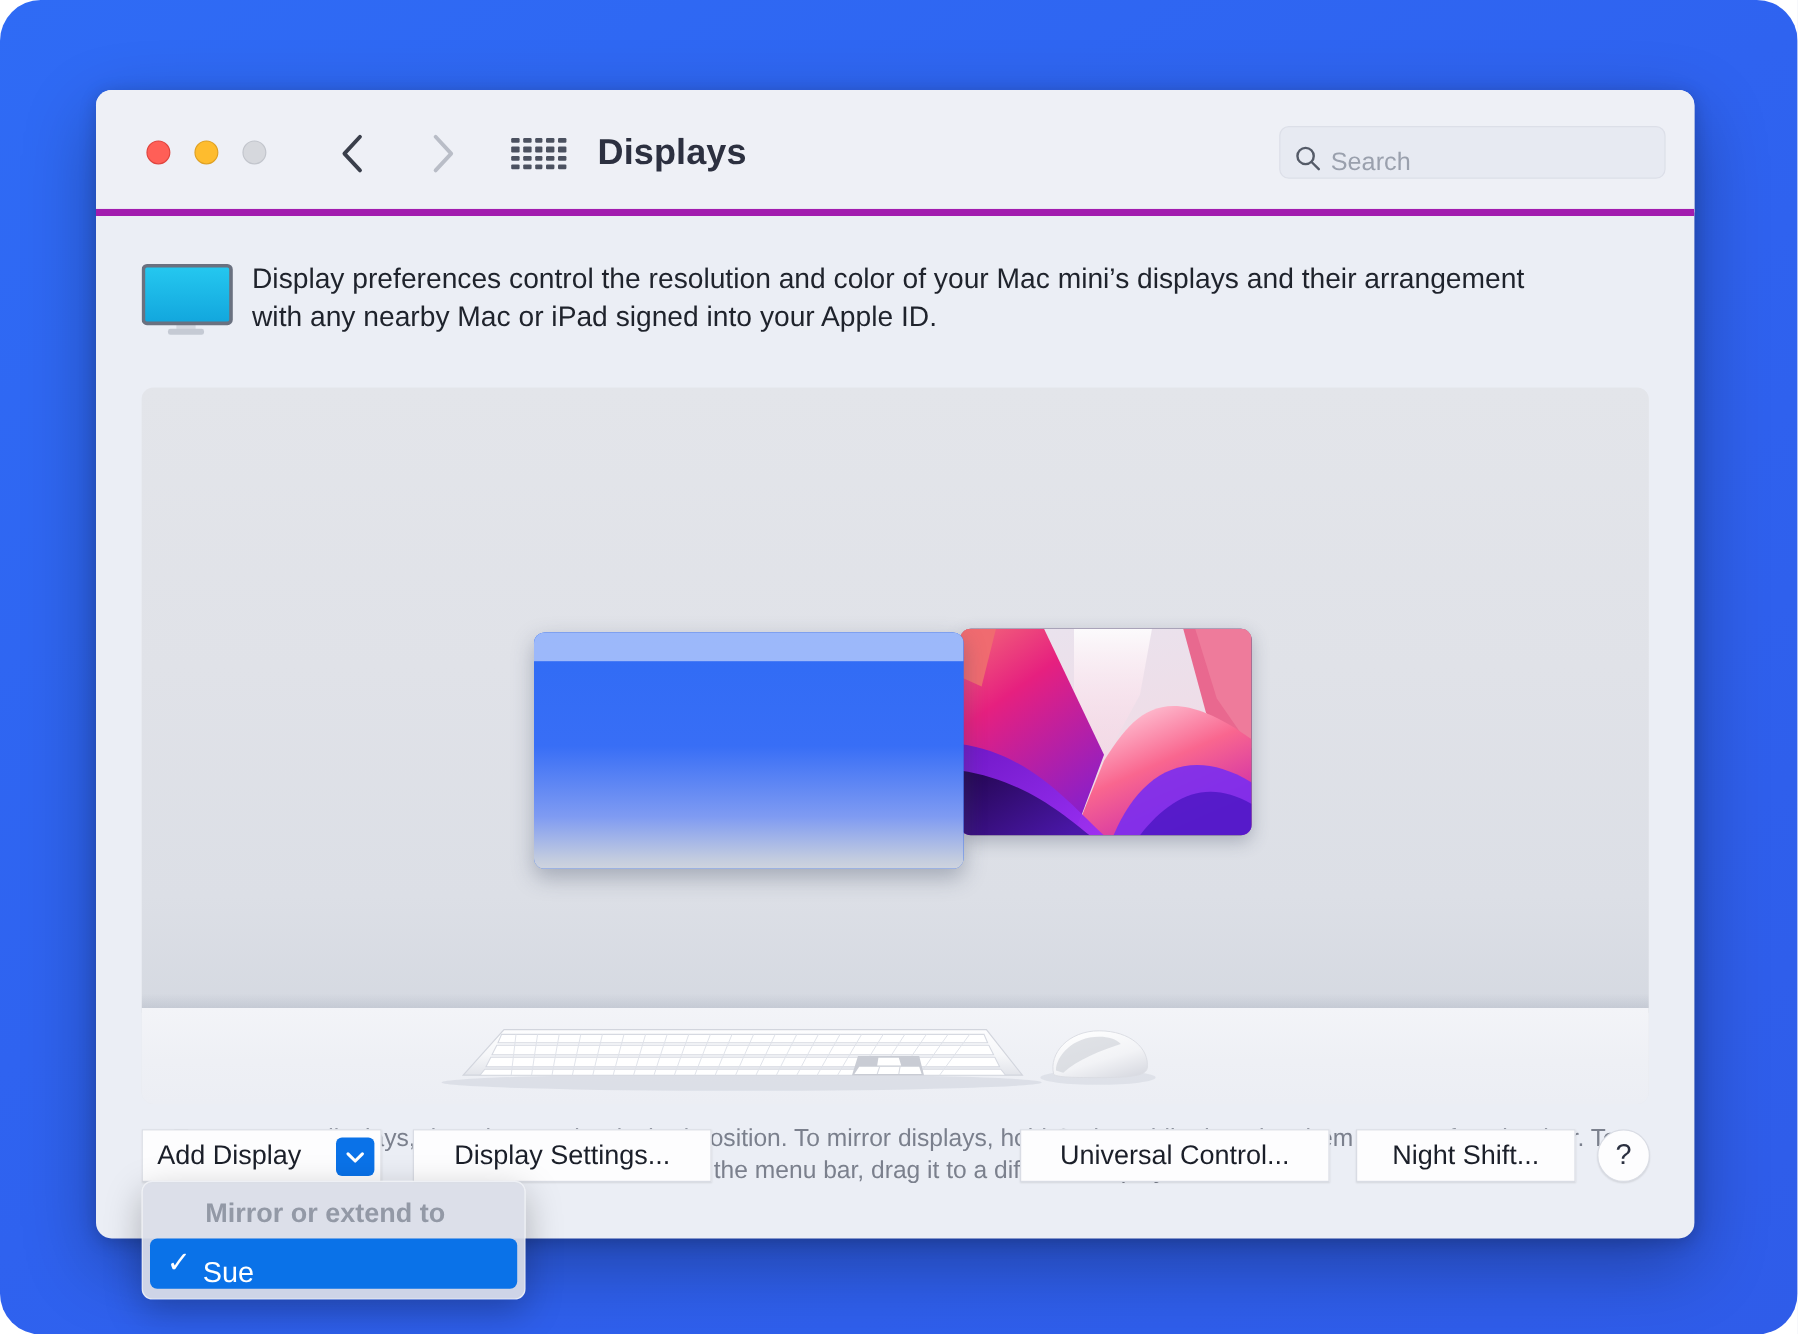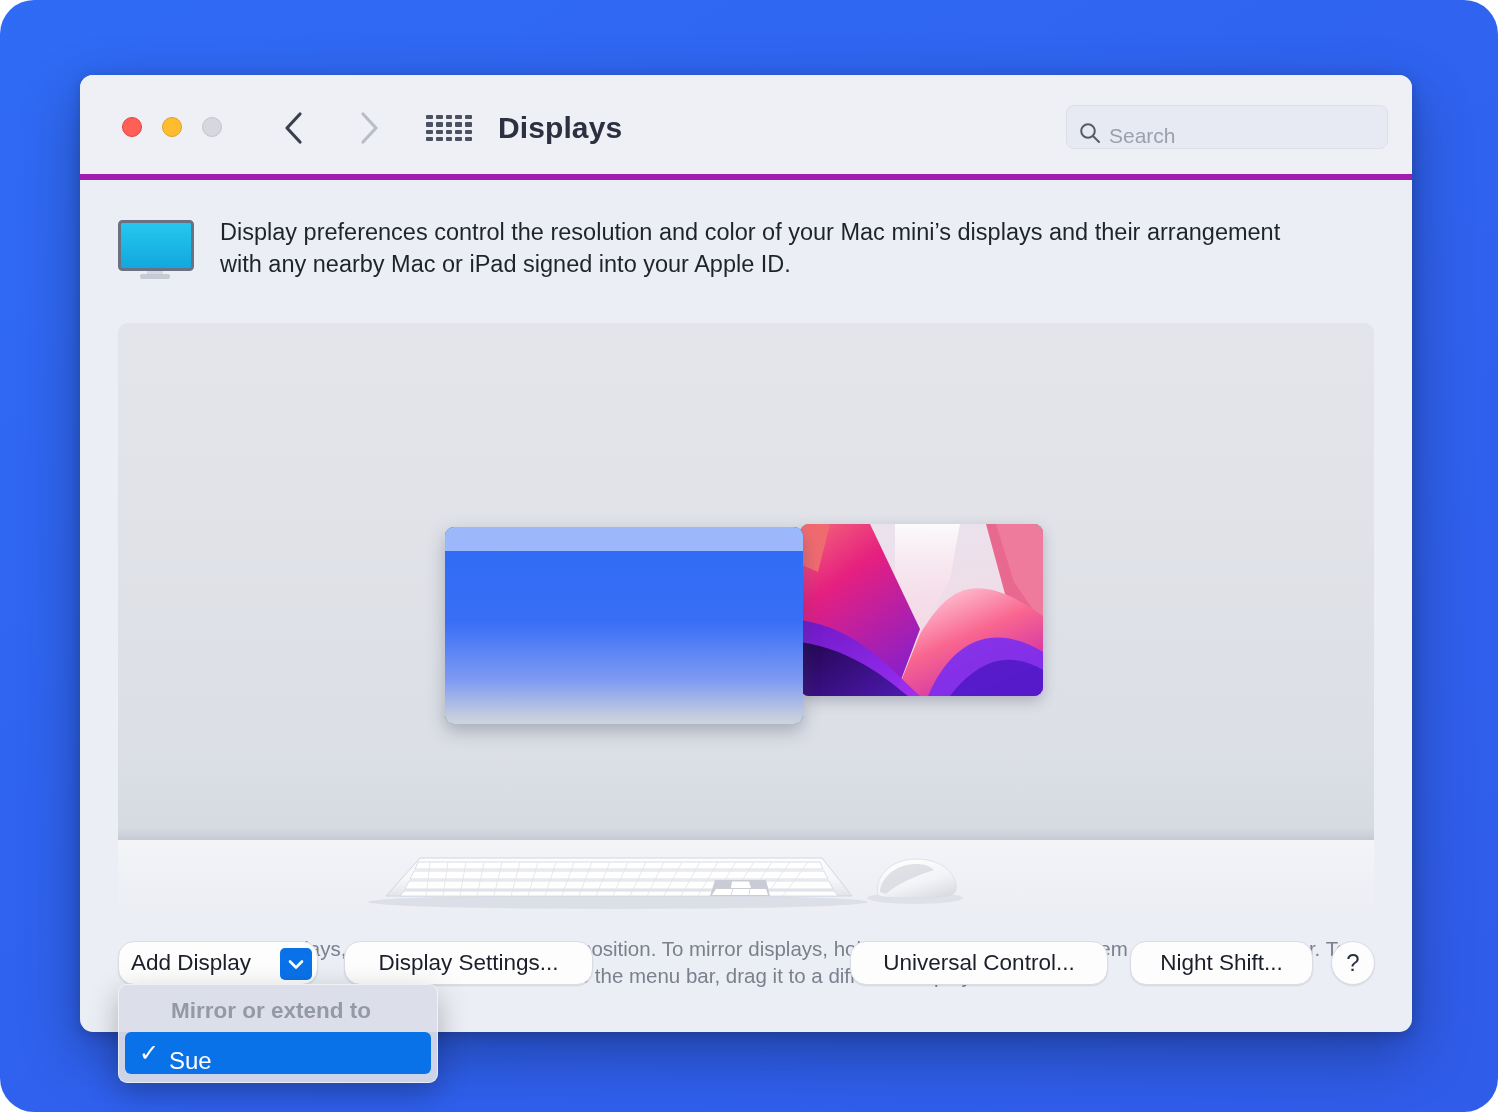--- a/index.html
+++ b/index.html
@@ -66,21 +66,21 @@
     display:flex; align-items:flex-end; padding:0 12px;
   }
   #search-icon { flex:0 0 auto; margin-right:8px; display:block; }
   #search-input {
     border:0; background:transparent; outline:none; width:100%;
     font-family:"Liberation Sans", sans-serif; font-size:21px; color:#3b3f4a;
   }
   #search-input::placeholder { color:#9aa0ad; }
 
   
-  #desc-row { position:absolute; left:38px; top:140px; width:1240px; display:flex; gap:20px; }
+  #desc-row { position:absolute; left:38px; top:140px; width:1240px; display:flex; gap:10px; }
   #monitor-icon { flex:0 0 auto; width:82px; margin-top:5px; }
   #desc-text {
     font-size:23.5px; line-height:1.35; color:#1f232c; max-width:1090px; padding-top:2px;
   }
 
   
   #arrange {
     position:absolute; left:38px; top:248px; width:1256px; height:597px;
     border-radius:10px; overflow:hidden;
     background:#e6e8ed;
@@ -126,21 +126,21 @@
   #peripherals { position:absolute; left:0; top:515px; width:100%; height:82px; }
 
   #hint {
     position:absolute; left:38px; top:860px; width:1256px;
     text-align:center; font-size:20.5px; line-height:1.32; color:#7b808d;
   }
 
   
   .btn {
     position:absolute; height:44px; background:#fdfdfe;
-    border:1px solid #d9dce4; border-radius:16px;
+    border:1px solid #d9dce4; border-radius:0;
     box-shadow:0 1px 1.5px rgba(0,0,0,.10);
     display:flex; align-items:center; justify-content:center;
     font-size:22.5px; color:#1b1f29; cursor:default;
     font-family:"Liberation Sans", sans-serif;
     white-space:nowrap;
   }
   #add-display-btn {
     left:38px; top:866px; width:200px; padding-left:12px; padding-right:44px;
     justify-content:flex-start;
   }

